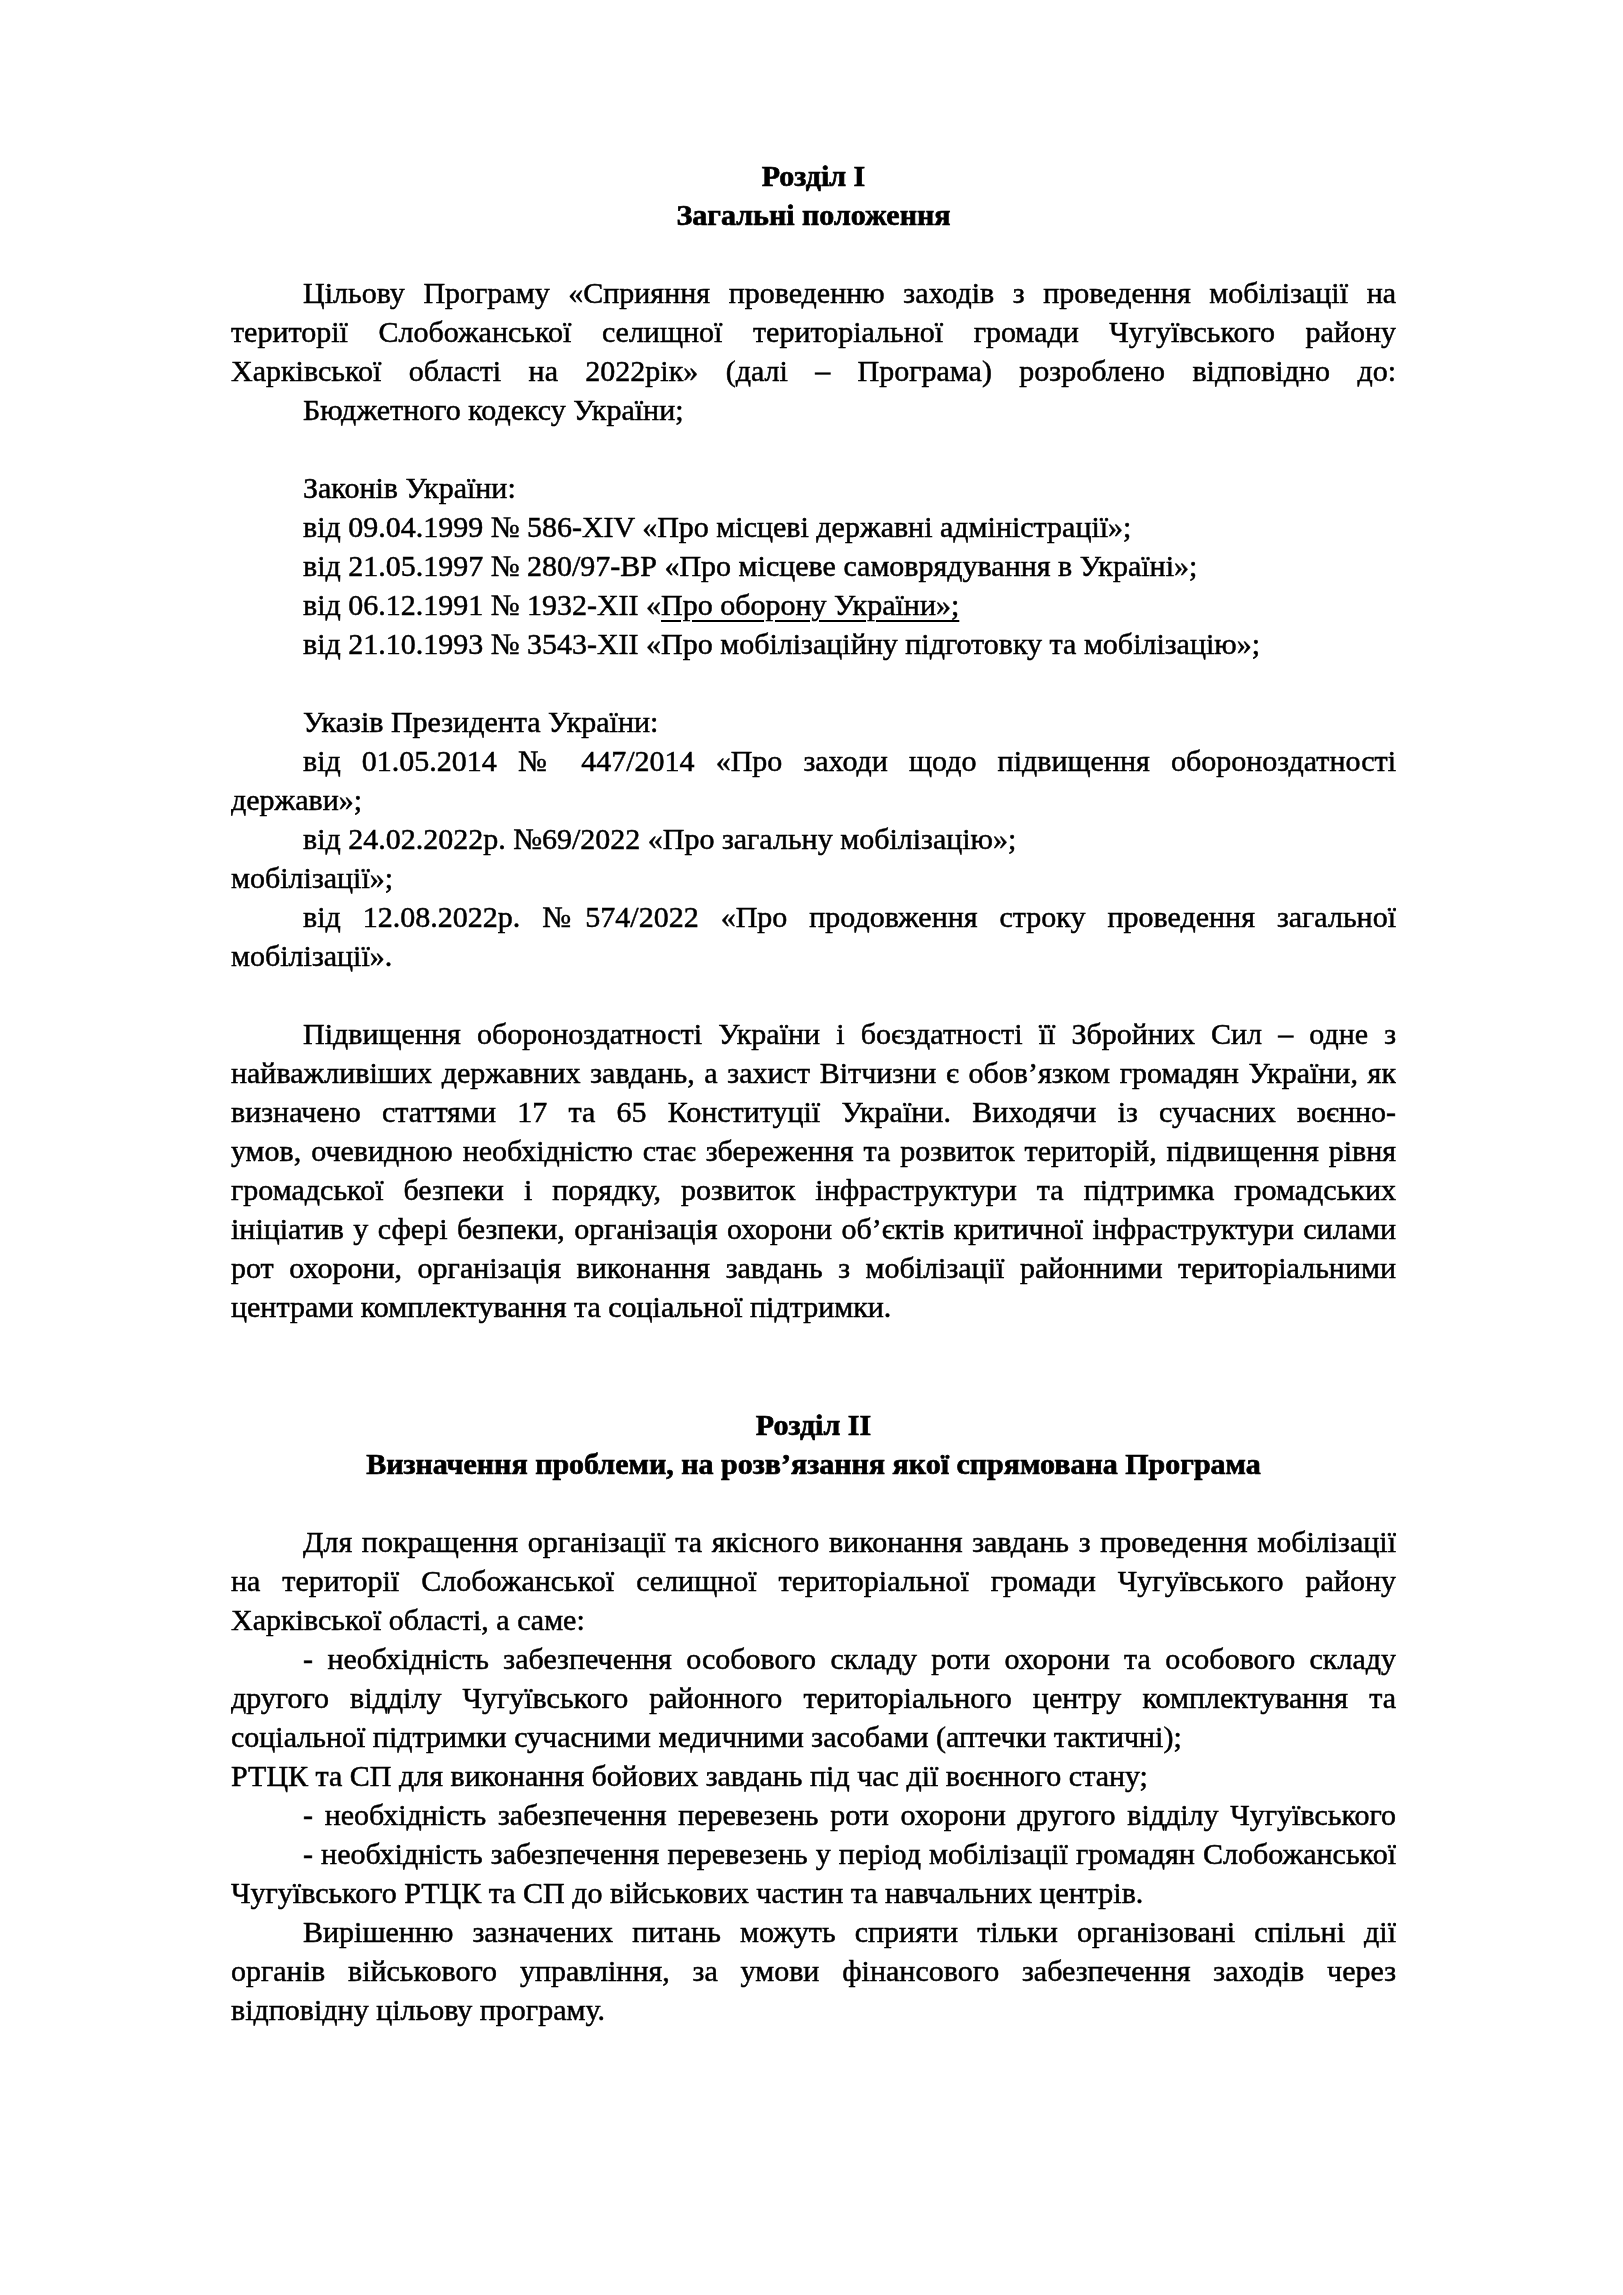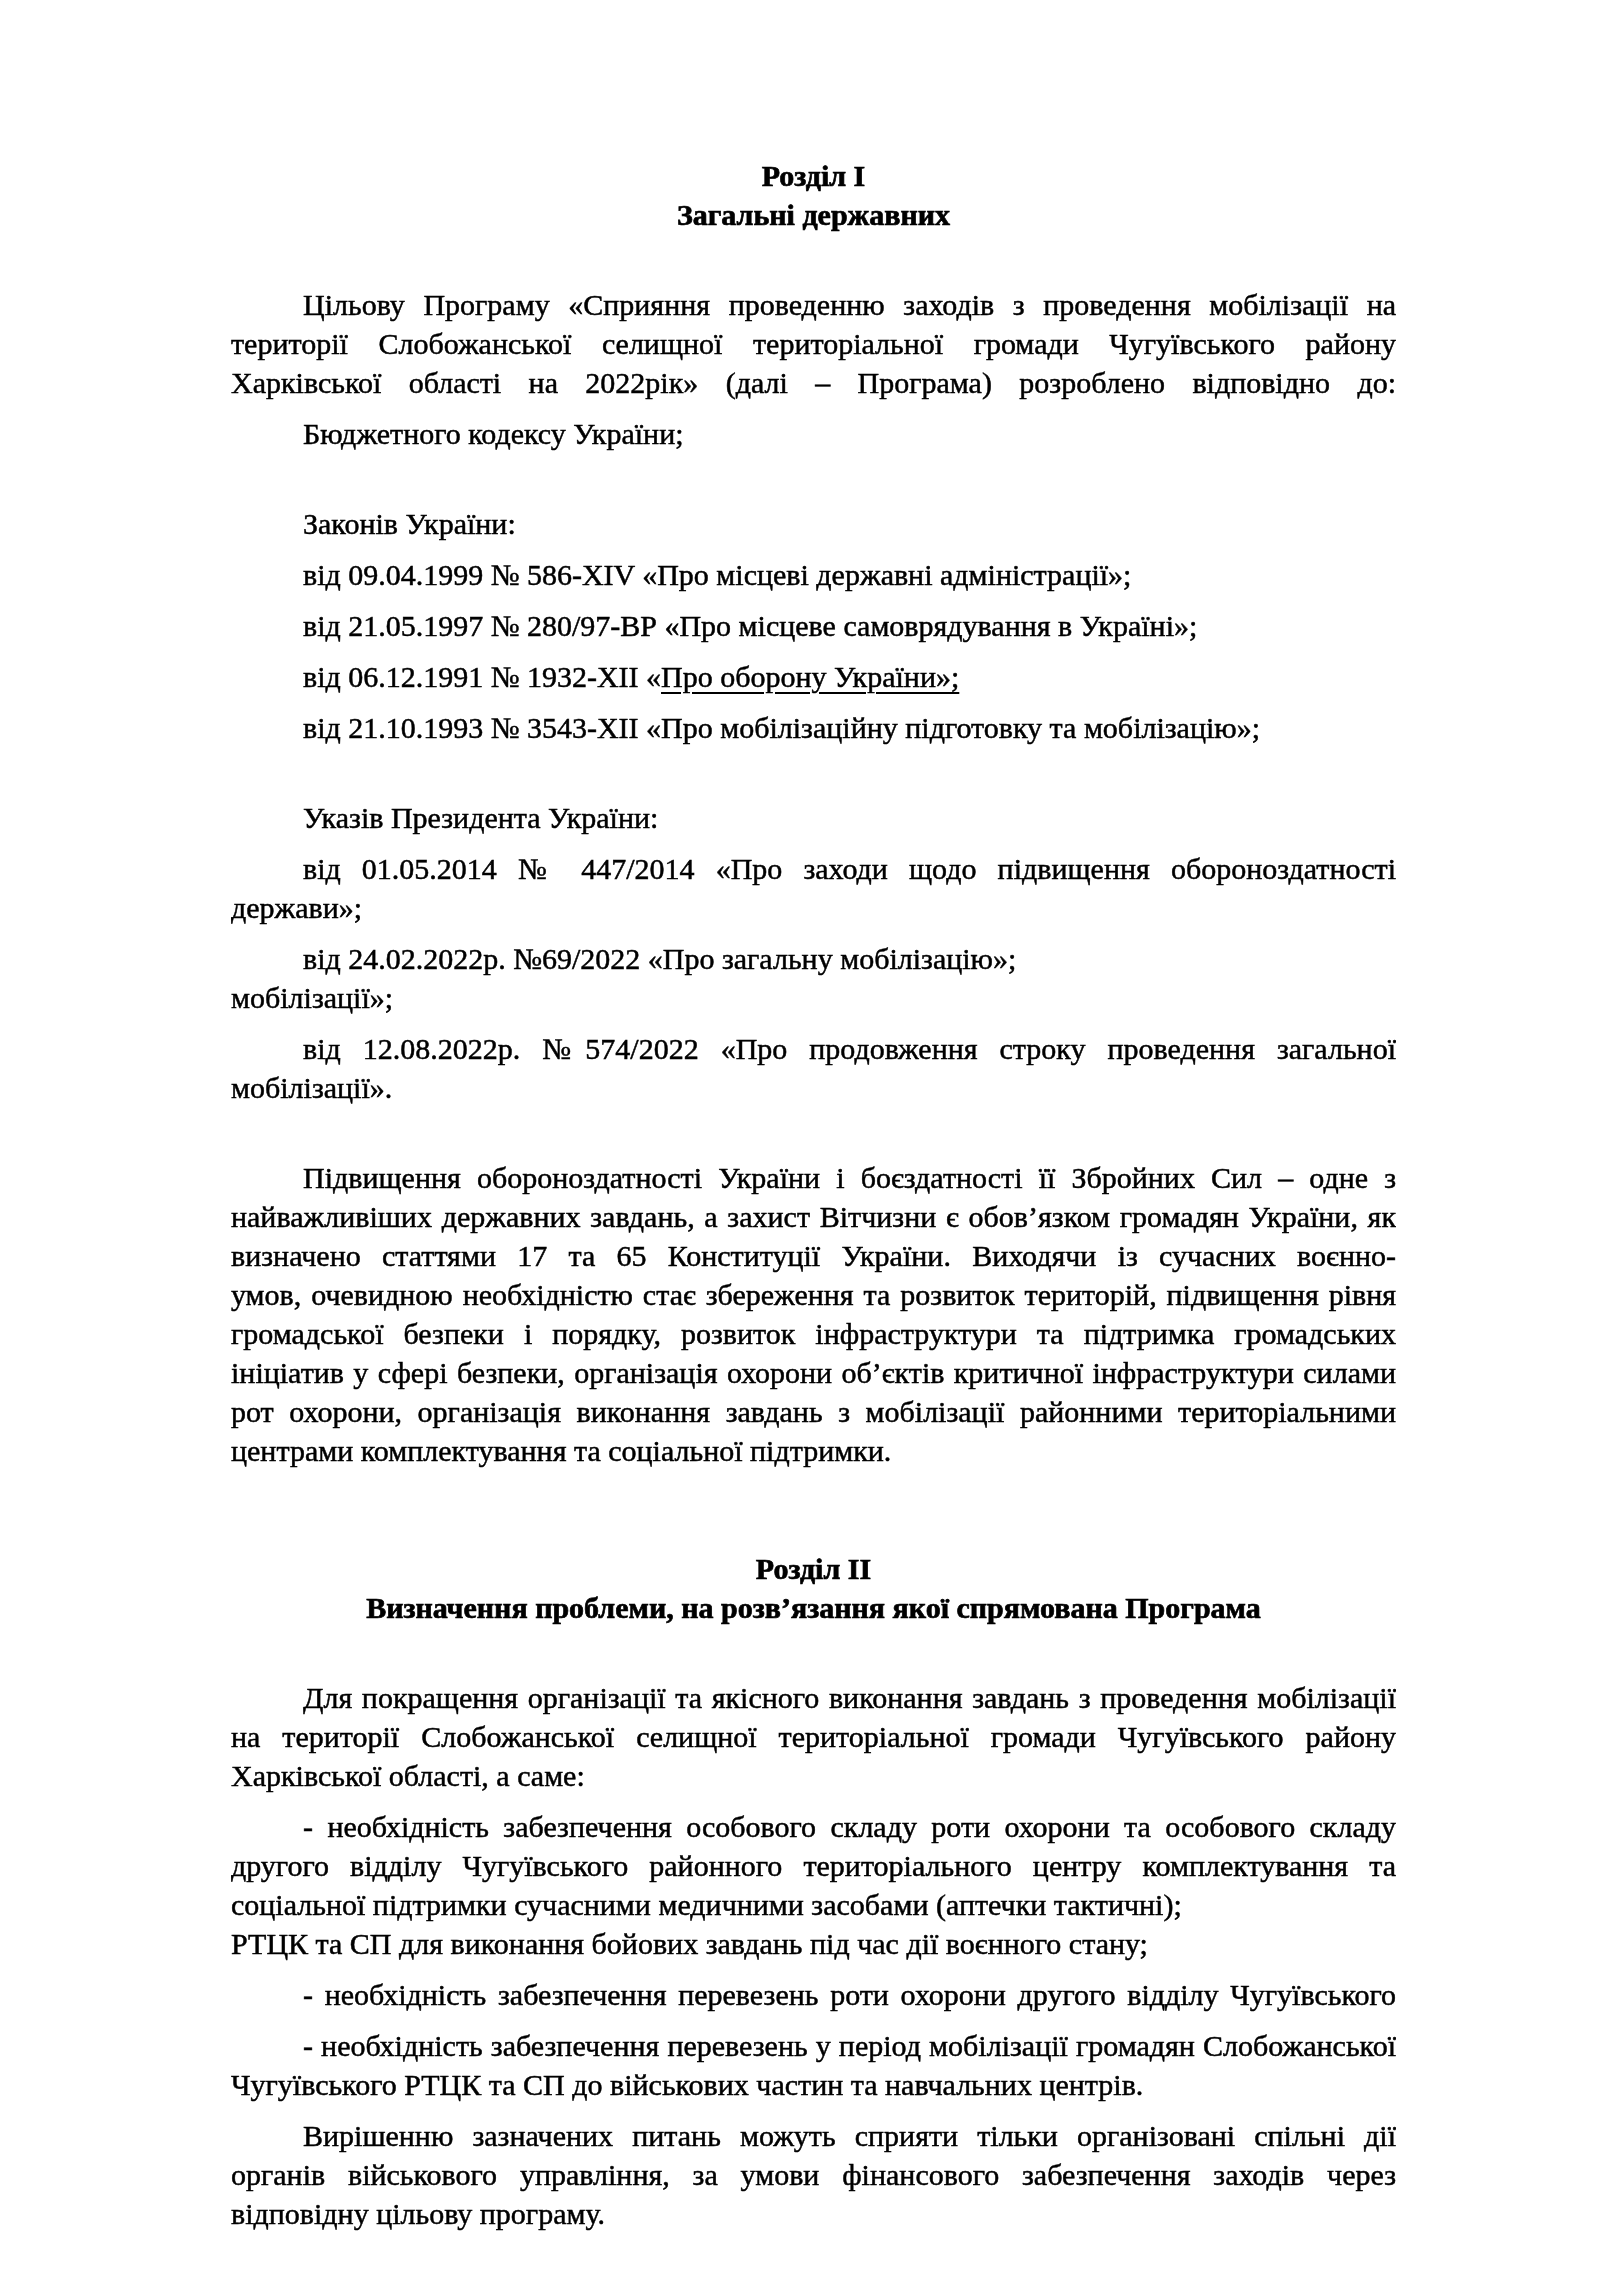--- a/index.html
+++ b/index.html
@@ -37,21 +37,20 @@
     white-space: pre-wrap;
   }
   
   .just {
     text-align: justify;
     text-align-last: justify;
   }
   
   .indent {
     text-indent: 72px;
-    margin-top: 12px;
   }
   .heading {
     font-weight: bold;
     text-align: center;
     -webkit-text-stroke: 0.7px #000000;
   }
   .gap { height: 39px; }
   .gap2 { height: 79px; }
   .underline {
     text-decoration: underline;
@@ -61,21 +60,21 @@
   }
 </style>
 </head>
 <body>
 
 <div class="page">
   <div class="content">
 
     <div class="section">
       <div class="line heading">Розділ І</div>
-      <div class="line heading">Загальні державних</div>
+      <div class="line heading">Загальні положення</div>
       <div class="gap"></div>
 
       <div class="line just indent">Цільову Програму «Сприяння проведенню заходів з проведення мобілізації на</div>
       <div class="line just">території Слобожанської селищної територіальної громади Чугуївського району</div>
       <div class="line just">Харківської області на 2022рік» (далі – Програма) розроблено відповідно до:</div>
       <div class="line indent">Бюджетного кодексу України;</div>
       <div class="gap"></div>
 
       <div class="line indent">Законів України:</div>
       <div class="line indent">від 09.04.1999 № 586-XIV «Про місцеві державні адміністрації»;</div>

